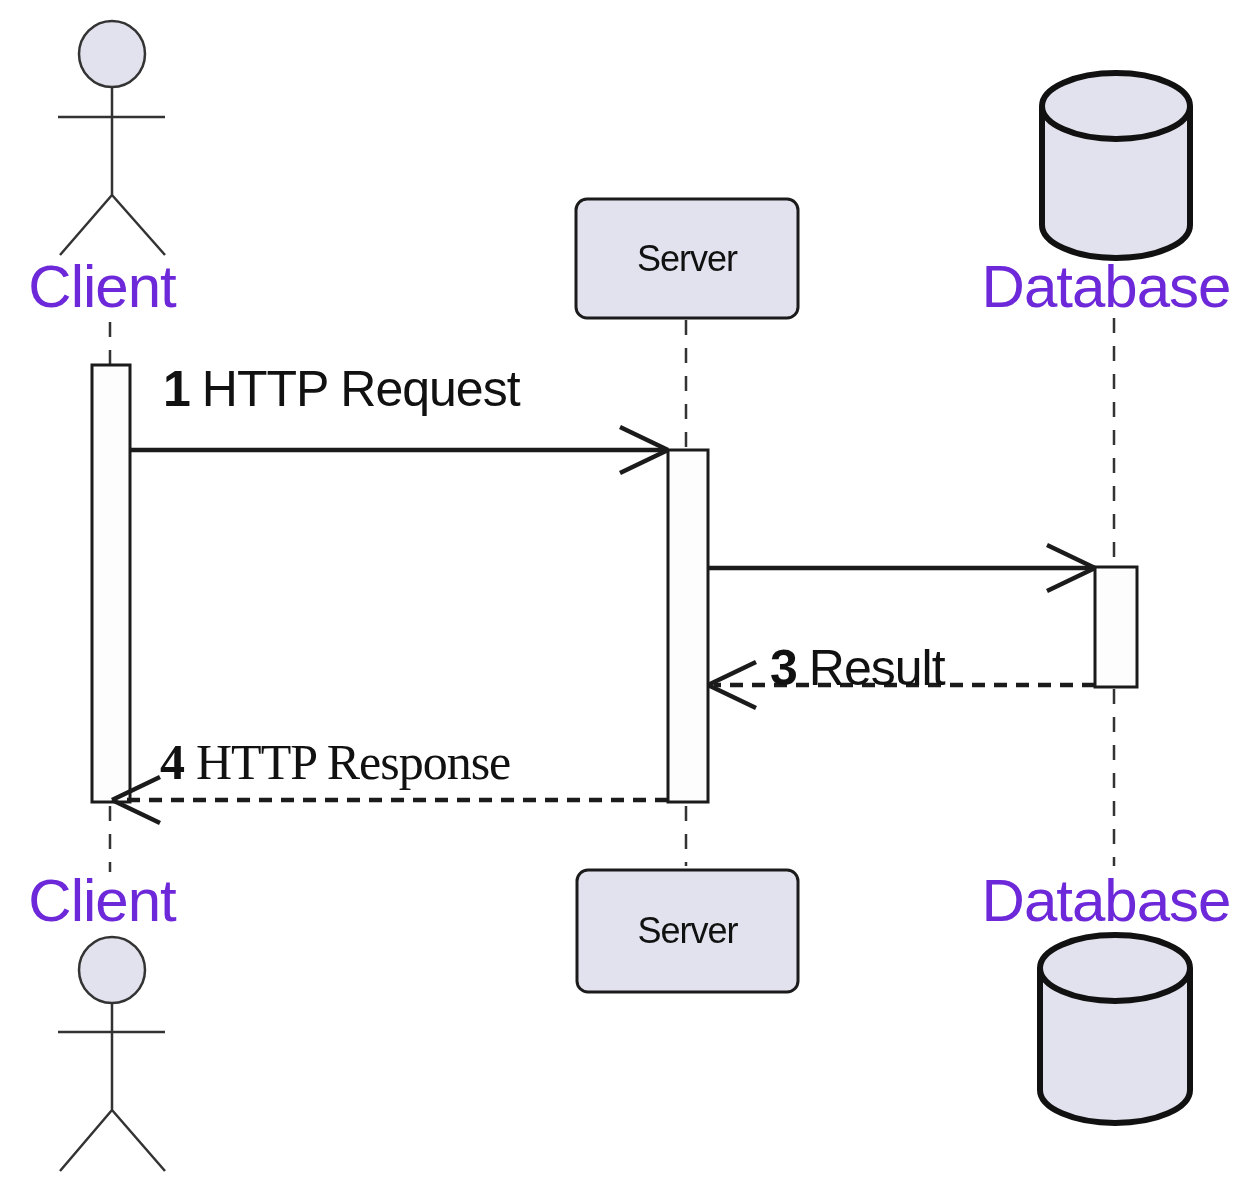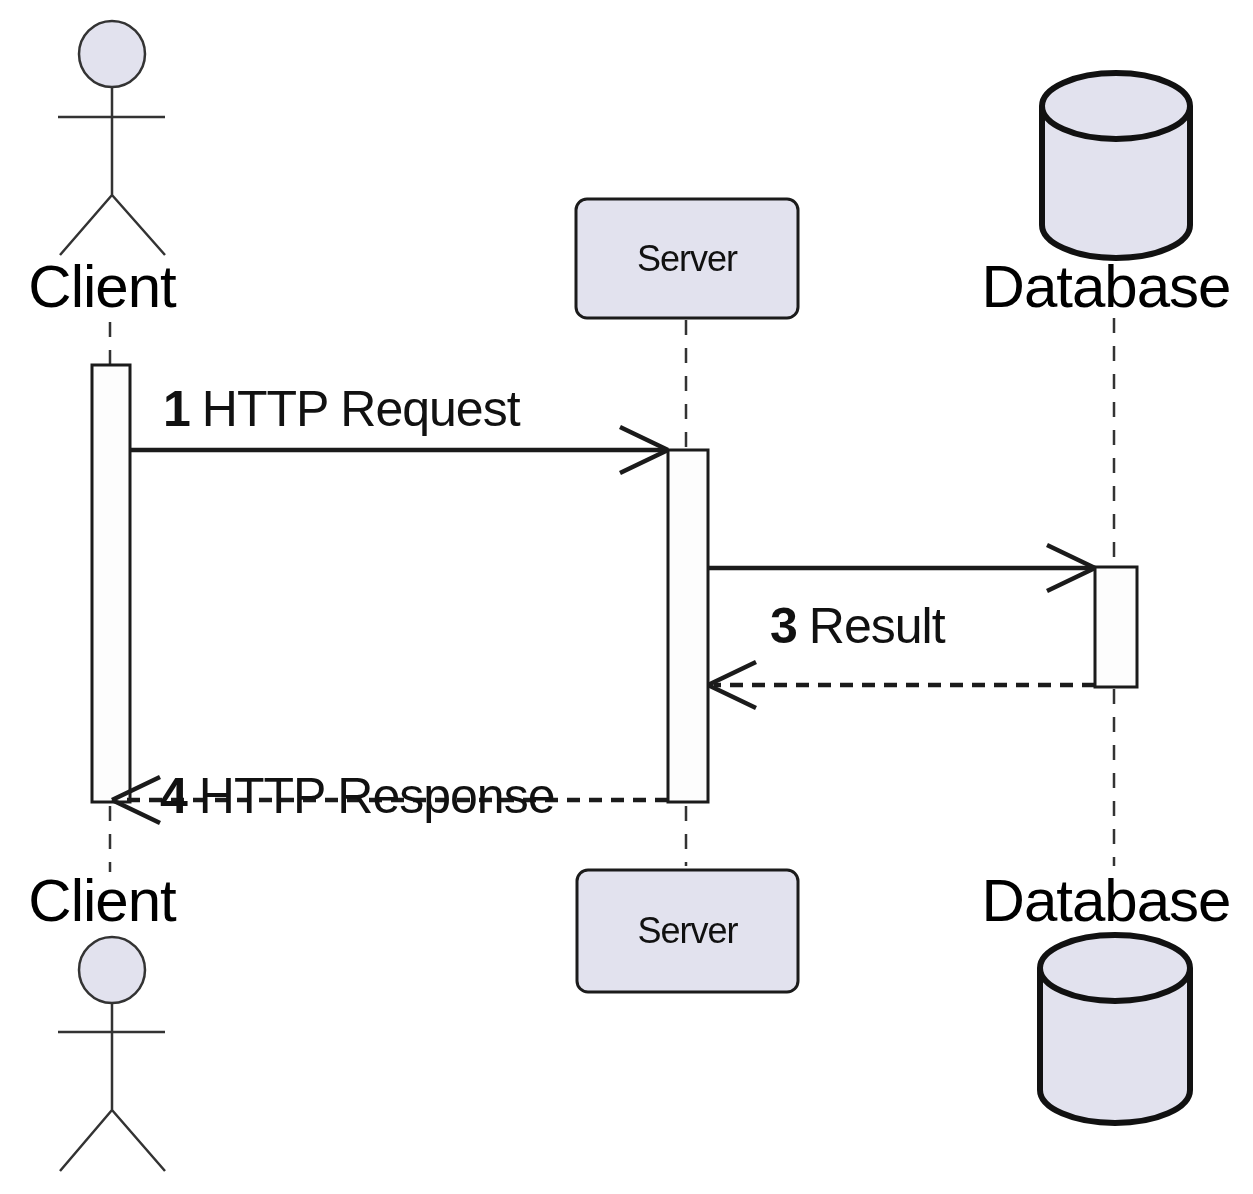--- a/index.html
+++ b/index.html
@@ -10,21 +10,21 @@
     background: #ffffff;
     font-family: "Liberation Sans", "DejaVu Sans", sans-serif;
     color: #111111;
     overflow: hidden;
   }
   .layer { position: absolute; left: 0; top: 0; }
   .label {
     position: absolute;
     line-height: 1;
     white-space: nowrap;
-    color: #000000;
+    color: #6d28d9;
   }
   .participant-label {
     font-size: 60px;
     transform: translateX(-50%);
     letter-spacing: -1px;
   }
   .box-label {
     position: absolute;
     display: flex;
     align-items: center;
@@ -102,23 +102,23 @@
   </svg>
 
   <div class="label participant-label" style="left:102px; top:257px;">Client</div>
   <div class="label participant-label" style="left:1106px; top:257px;">Database</div>
   <div class="label participant-label" style="left:102px; top:871px;">Client</div>
   <div class="label participant-label" style="left:1106px; top:871px;">Database</div>
 
   <div class="box-label" style="left:576px; top:199px; width:222px; height:119px;">Server</div>
   <div class="box-label" style="left:577px; top:870px; width:221px; height:122px;">Server</div>
 
-  <div class="msg" style="left:163px; top:384px;">
+  <div class="msg" style="left:163px; top:364px;">
     <span class="num">1</span><span>HTTP Request</span>
   </div>
-  <div class="msg" style="left:770px; top:601px;">
+  <div class="msg" style="left:770px; top:643px;">
     <span class="num">3</span><span>Result</span>
   </div>
-  <div class="msg" style="left:160px; top:771px;">
+  <div class="msg" style="left:160px; top:737px;font-family:Liberation Serif, serif;">
     <span class="num">4</span><span>HTTP Response</span>
   </div>
 
 </div>
 
 </body></html>

